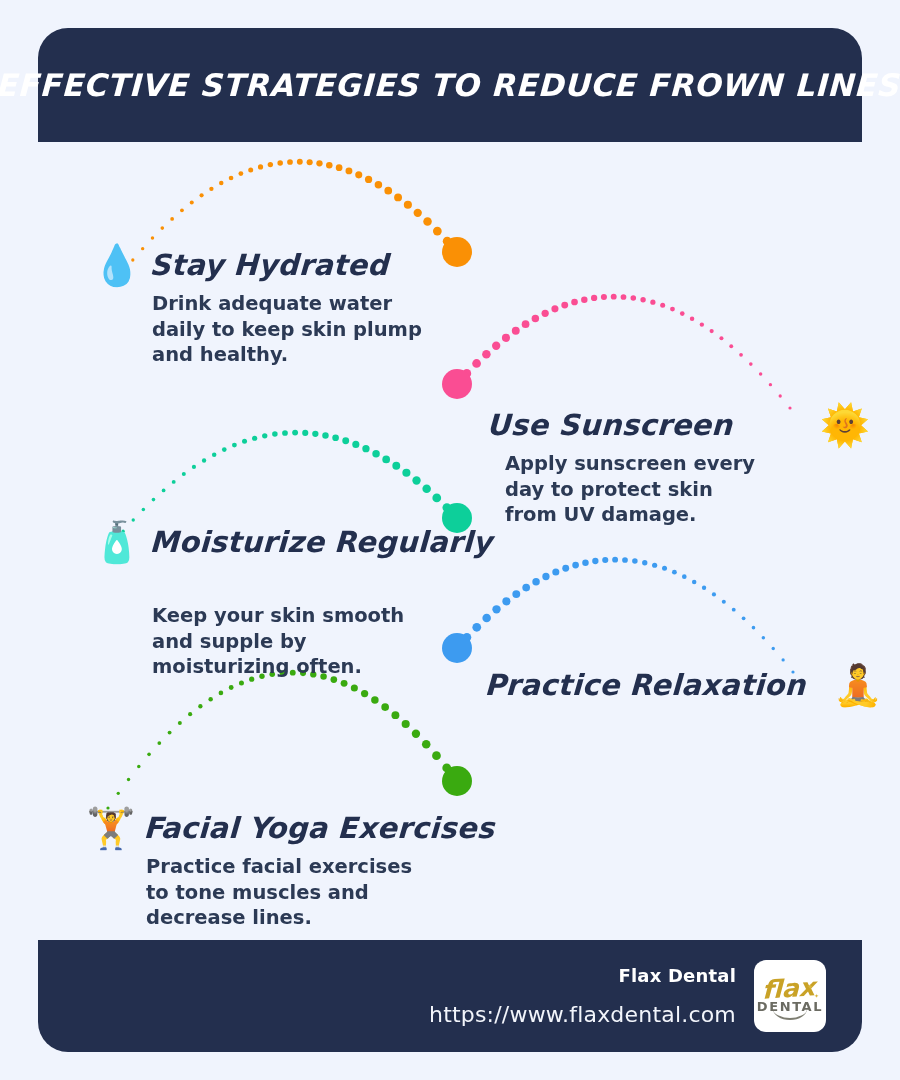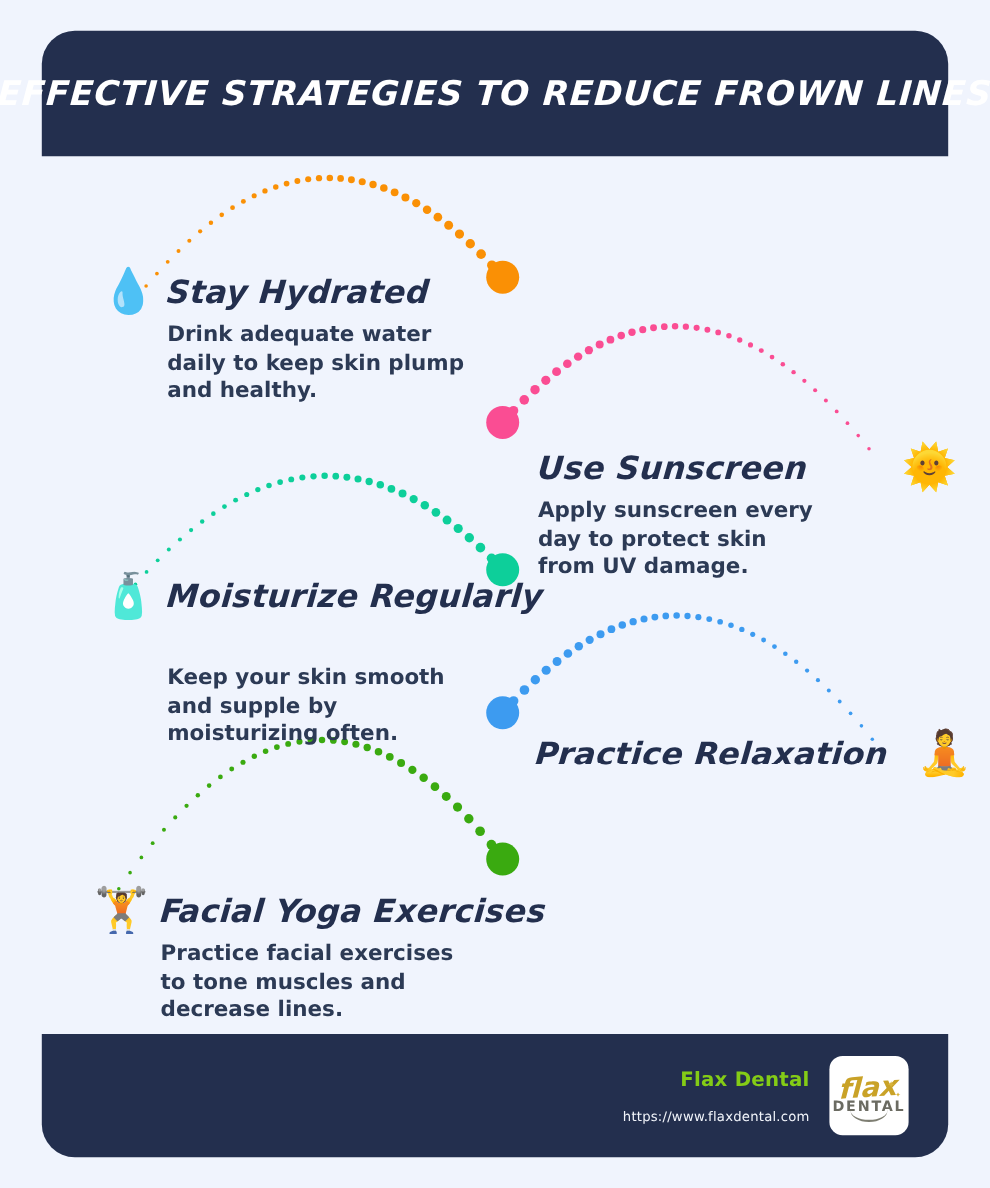--- a/index.html
+++ b/index.html
@@ -88,21 +88,21 @@
     font-size: 19.5px;
     line-height: 1.32;
     font-weight: 700;
     max-width: 270px;
   }
 
   
   .step.left .step-desc { margin-left: 60px; margin-top: 6px; }
   
   .step.right .step-head { flex-direction: row; }
-  .step.right .step-desc { margin-left: 0px; margin-top: 6px; }
+  .step.right .step-desc { margin-left: 16px; margin-top: 6px; }
 
   
   .footer-bar {
     position: absolute;
     left: 38px;
     top: 940px;
     width: 824px;
     height: 112px;
     background: #232F4E;
     border-radius: 0 0 30px 30px;
@@ -112,29 +112,29 @@
     padding-right: 36px;
     box-sizing: border-box;
   }
   .footer-text {
     display: flex;
     flex-direction: column;
     align-items: flex-end;
     margin-right: 18px;
   }
   .footer-brand {
-    color: #84cc16;
+    color: #ffffff;
     font-size: 18px;
     font-weight: 700;
     letter-spacing: 0.2px;
     margin-bottom: 16px;
   }
   .footer-url {
     color: #F2F5FB;
-    font-size: 12px;
+    font-size: 22px;
     font-weight: 400;
     letter-spacing: 0.2px;
   }
   .logo-tile {
     width: 72px;
     height: 72px;
     background: #FFFFFF;
     border-radius: 12px;
     display: flex;
     flex-direction: column;

